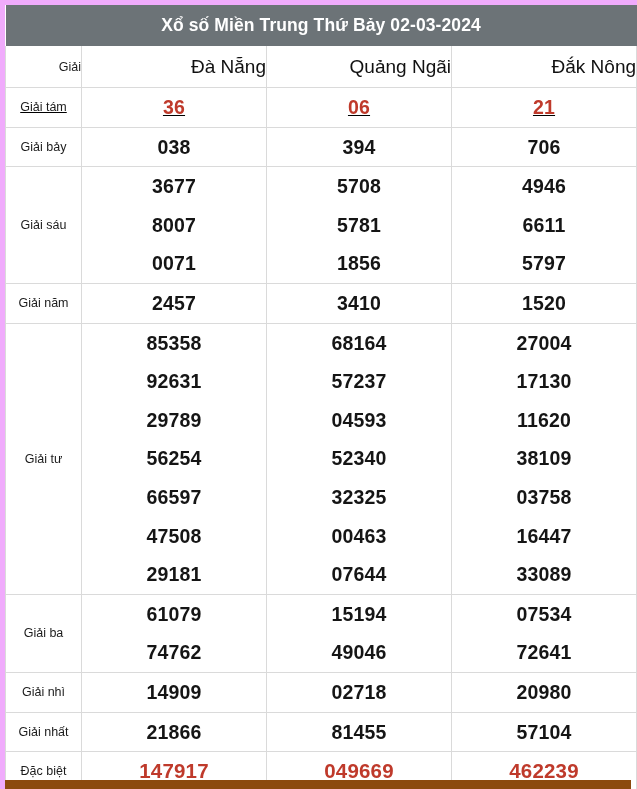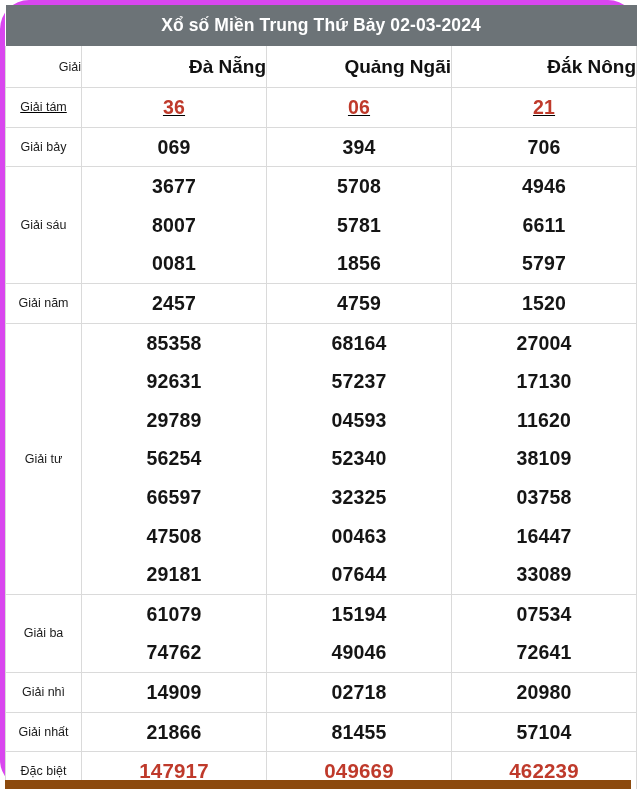--- a/index.html
+++ b/index.html
@@ -14,23 +14,22 @@
     overflow: hidden;
     font-family: "Liberation Sans", "DejaVu Sans", sans-serif;
     -webkit-font-smoothing: antialiased;
   }
 
   #page {
     position: relative;
     width: 637px;
     height: 789px;
     box-sizing: border-box;
-    background: #d946ef;
+    background: #f0abfc;
     padding: 5px 6px 0 5px;
-    border-radius: 29px;
   }
 
   .lottery-table {
     width: 100%;
     height: 779px;
     border-collapse: collapse;
     table-layout: fixed;
     background: #ffffff;
   }
 
@@ -60,21 +59,21 @@
     vertical-align: middle;
     background: #ffffff;
   }
   .prov-head .lbl {
     font-size: 12.5px;
     font-weight: normal;
     color: #1b1b1b;
   }
   .prov-name {
     font-size: 19px;
-    font-weight: bold;
+    font-weight: normal;
     color: #111111;
     padding-left: 14px;
   }
 
   
   .lottery-table td.cell {
     border: 1px solid #dadada;
     text-align: center;
     vertical-align: middle;
     padding: 0;
@@ -165,41 +164,41 @@
           <td class="cell">
             <div class="stack">
               <span class="num accent">21</span>
             </div>
           </td>
         </tr>
         <tr style="height: 38.6px;">
           <td class="cell label-cell">Giải bảy</td>
           <td class="cell">
             <div class="stack">
-              <span class="num">069</span>
+              <span class="num">038</span>
             </div>
           </td>
           <td class="cell">
             <div class="stack">
               <span class="num">394</span>
             </div>
           </td>
           <td class="cell">
             <div class="stack">
               <span class="num">706</span>
             </div>
           </td>
         </tr>
         <tr style="height: 115.8px;">
           <td class="cell label-cell">Giải sáu</td>
           <td class="cell">
             <div class="stack">
               <span class="num">3677</span>
               <span class="num">8007</span>
-              <span class="num">0081</span>
+              <span class="num">0071</span>
             </div>
           </td>
           <td class="cell">
             <div class="stack">
               <span class="num">5708</span>
               <span class="num">5781</span>
               <span class="num">1856</span>
             </div>
           </td>
           <td class="cell">
@@ -212,21 +211,21 @@
         </tr>
         <tr style="height: 38.6px;">
           <td class="cell label-cell">Giải năm</td>
           <td class="cell">
             <div class="stack">
               <span class="num">2457</span>
             </div>
           </td>
           <td class="cell">
             <div class="stack">
-              <span class="num">4759</span>
+              <span class="num">3410</span>
             </div>
           </td>
           <td class="cell">
             <div class="stack">
               <span class="num">1520</span>
             </div>
           </td>
         </tr>
         <tr style="height: 270.2px;">
           <td class="cell label-cell">Giải tư</td>

